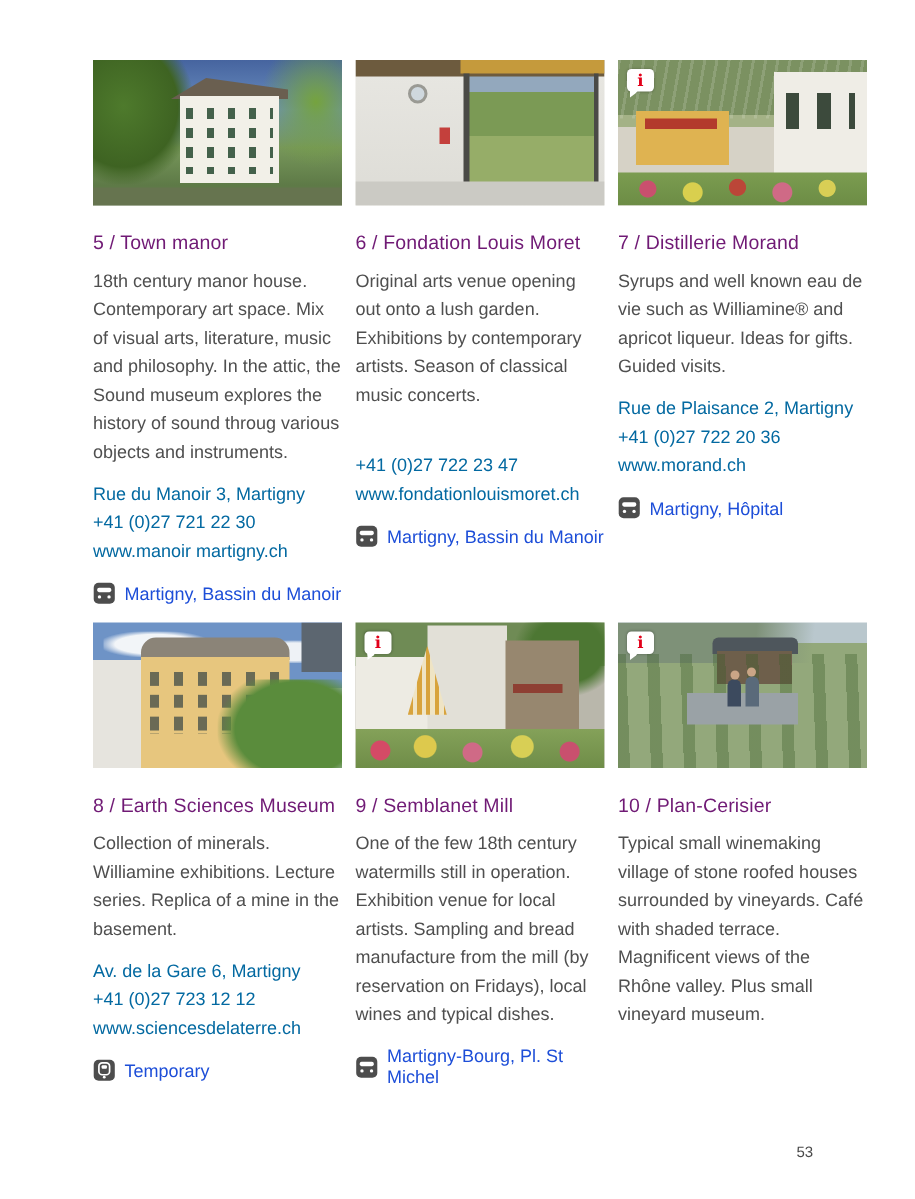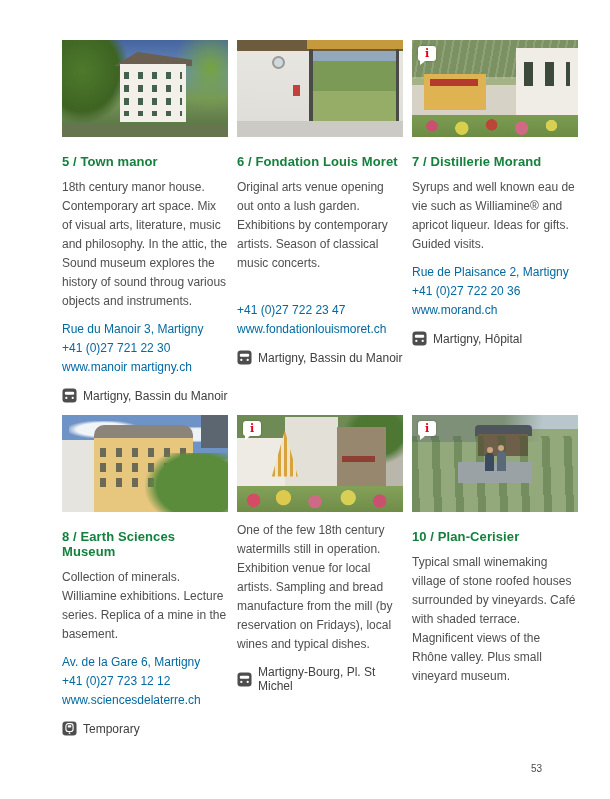--- a/index.html
+++ b/index.html
@@ -7,24 +7,24 @@
         font-family:"Liberation Sans",sans-serif;}
   .grid{position:absolute;left:62px;width:516px;display:grid;
         grid-template-columns:repeat(3,166px);column-gap:9px;align-items:start;}
   .grid.row1{top:40px;}
   .grid.row2{top:415px;}
 
   .entry{width:166px;}
   .photo{position:relative;width:166px;height:97px;overflow:hidden;background:#b8c4cd;}
   .sh{position:absolute;}
 
-  .title{margin:17px 0 0;font-size:13px;font-weight:700;color:#15803d;letter-spacing:.1px;}
+  .title{margin:17px 0 0;font-size:13px;font-weight:400;color:#701a75;letter-spacing:.1px;}
   .body{margin:9px 0 0;font-size:12px;line-height:19px;color:#4f4f4f;}
   .contact{margin:9px 0 0;font-size:12px;line-height:19px;color:#0369a1;}
-  .stop{margin-top:11px;display:flex;align-items:center;gap:6px;font-size:12px;color:#404040;}
+  .stop{margin-top:11px;display:flex;align-items:center;gap:6px;font-size:12px;color:#1d4ed8;}
   .stopicon{display:inline-flex;width:15px;height:15px;flex:0 0 auto;}
   .stopicon svg{width:15px;height:15px;}
 
   .marker{position:absolute;top:6px;left:6px;width:18px;height:15px;background:#fff;border-radius:3px;
           display:flex;align-items:center;justify-content:center;box-shadow:0 0 2px rgba(0,0,0,.3);z-index:3;}
   .marker::after{content:"";position:absolute;left:2px;bottom:-4px;width:0;height:0;
           border:3px solid rgba(0,0,0,0);border-top:4px solid #fff;border-left:4px solid #fff;}
   .marker span{font-family:"DejaVu Serif",serif;font-weight:bold;font-size:11px;line-height:1;color:#e2001a;}
 
   .pagenum{position:absolute;left:531px;top:763px;font-size:10px;color:#4a4a4a;}
@@ -261,20 +261,21 @@
             <span>i</span>
           </div>
         <i class="sh tree"></i>
         <i class="sh w1"></i>
         <i class="sh w2"></i>
         <i class="sh stone"></i>
         <i class="sh balc"></i>
         <i class="sh umb"></i>
         <i class="sh flow"></i>
       </div>
+      <h3 class="title">9 / Semblanet Mill</h3>
       <p class="body">One of the few 18th century watermills still in operation. Exhibition venue for local artists. Sampling and bread manufacture from the mill (by reservation on Fridays), local wines and typical dishes.</p>
       <div class="stop">
         <span class="stopicon">
           <svg viewBox="0 0 16 16">
               <rect x="0.5" y="0.5" width="15" height="15" rx="3.5" fill="#4d4d4d"></rect>
               <rect x="3" y="4" width="10" height="3.2" rx="1.3" fill="#fff"></rect>
               <circle cx="4.6" cy="10.6" r="1.2" fill="#fff"></circle>
               <circle cx="11.4" cy="10.6" r="1.2" fill="#fff"></circle>
             </svg>
         </span>

